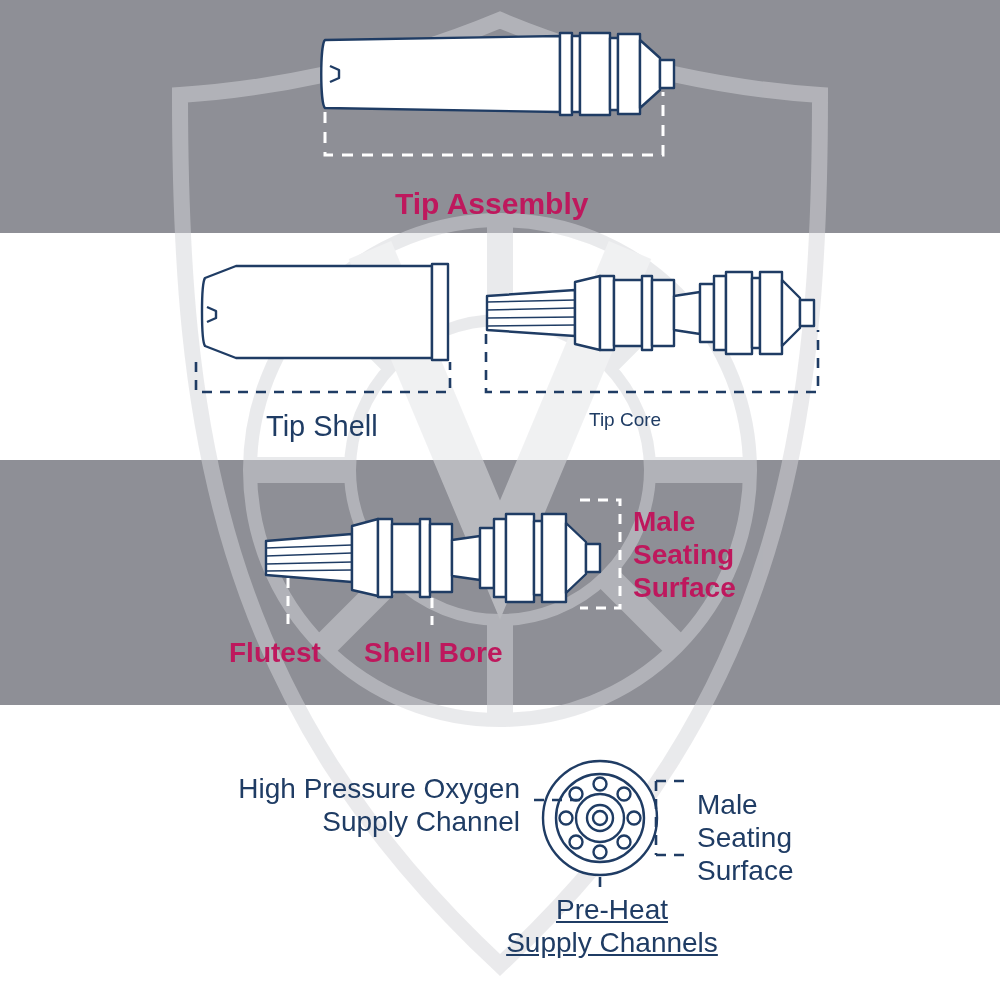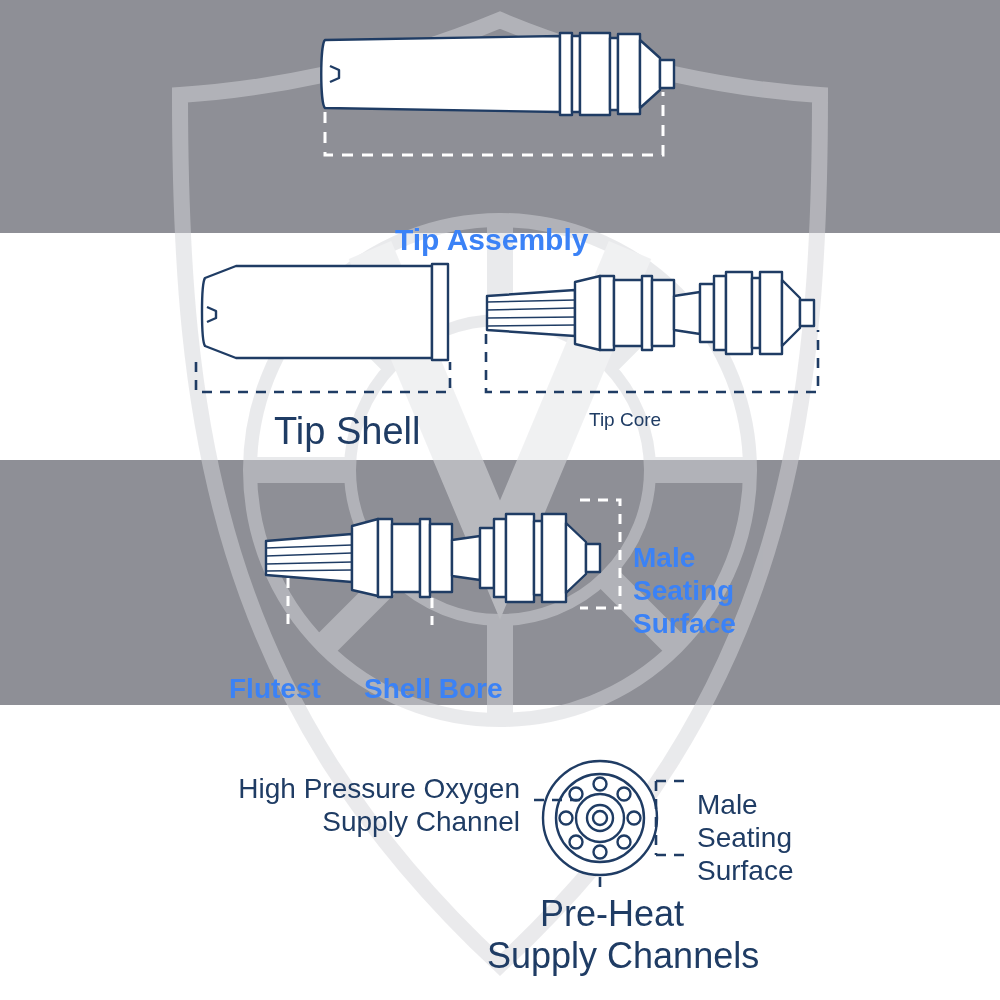--- a/index.html
+++ b/index.html
@@ -44,37 +44,36 @@
     width: 1000px; height: 1000px;
   }
 
   
   .lbl {
     position: absolute;
     white-space: pre;
     line-height: 1.18;
   }
   .lbl.white {
-    color: #3b82f6;
+    color: #be185d;
     font-weight: bold;
-    margin-top: 36px;
   }
   .lbl.blue {
     color: #1f3c64;
     font-weight: normal;
   }
   .t-tip-assembly { left: 395px; top: 186px; font-size: 30px; }
-  .t-tip-shell    { left: 274px; top: 409px; font-size: 38px; }
+  .t-tip-shell    { left: 266px; top: 409px; font-size: 29px; }
   .t-tip-core     { left: 589px; top: 409px; font-size: 19px; }
   .t-male1        { left: 633px; top: 505px; font-size: 28px; }
   .t-flutest      { left: 229px; top: 636px; font-size: 28px; }
   .t-shellbore    { left: 364px; top: 636px; font-size: 28px; }
   .t-hpo          { left: 200px; top: 772px; font-size: 28px; text-align: right; width: 320px; }
   .t-male2        { left: 697px; top: 788px; font-size: 28px; }
-  .t-preheat      { left: 487px; top: 893px; font-size: 36px; text-align: center; width: 250px; }
+  .t-preheat      { left: 487px; top: 893px; font-size: 28px; text-align: center; width: 250px; text-decoration: underline; }
 </style>
 </head>
 <body>
 
 <div id="page">
 
   <div class="band b1"></div>
   <div class="band b2"></div>
 
   <svg class="watermark" viewBox="0 0 1000 1000">

